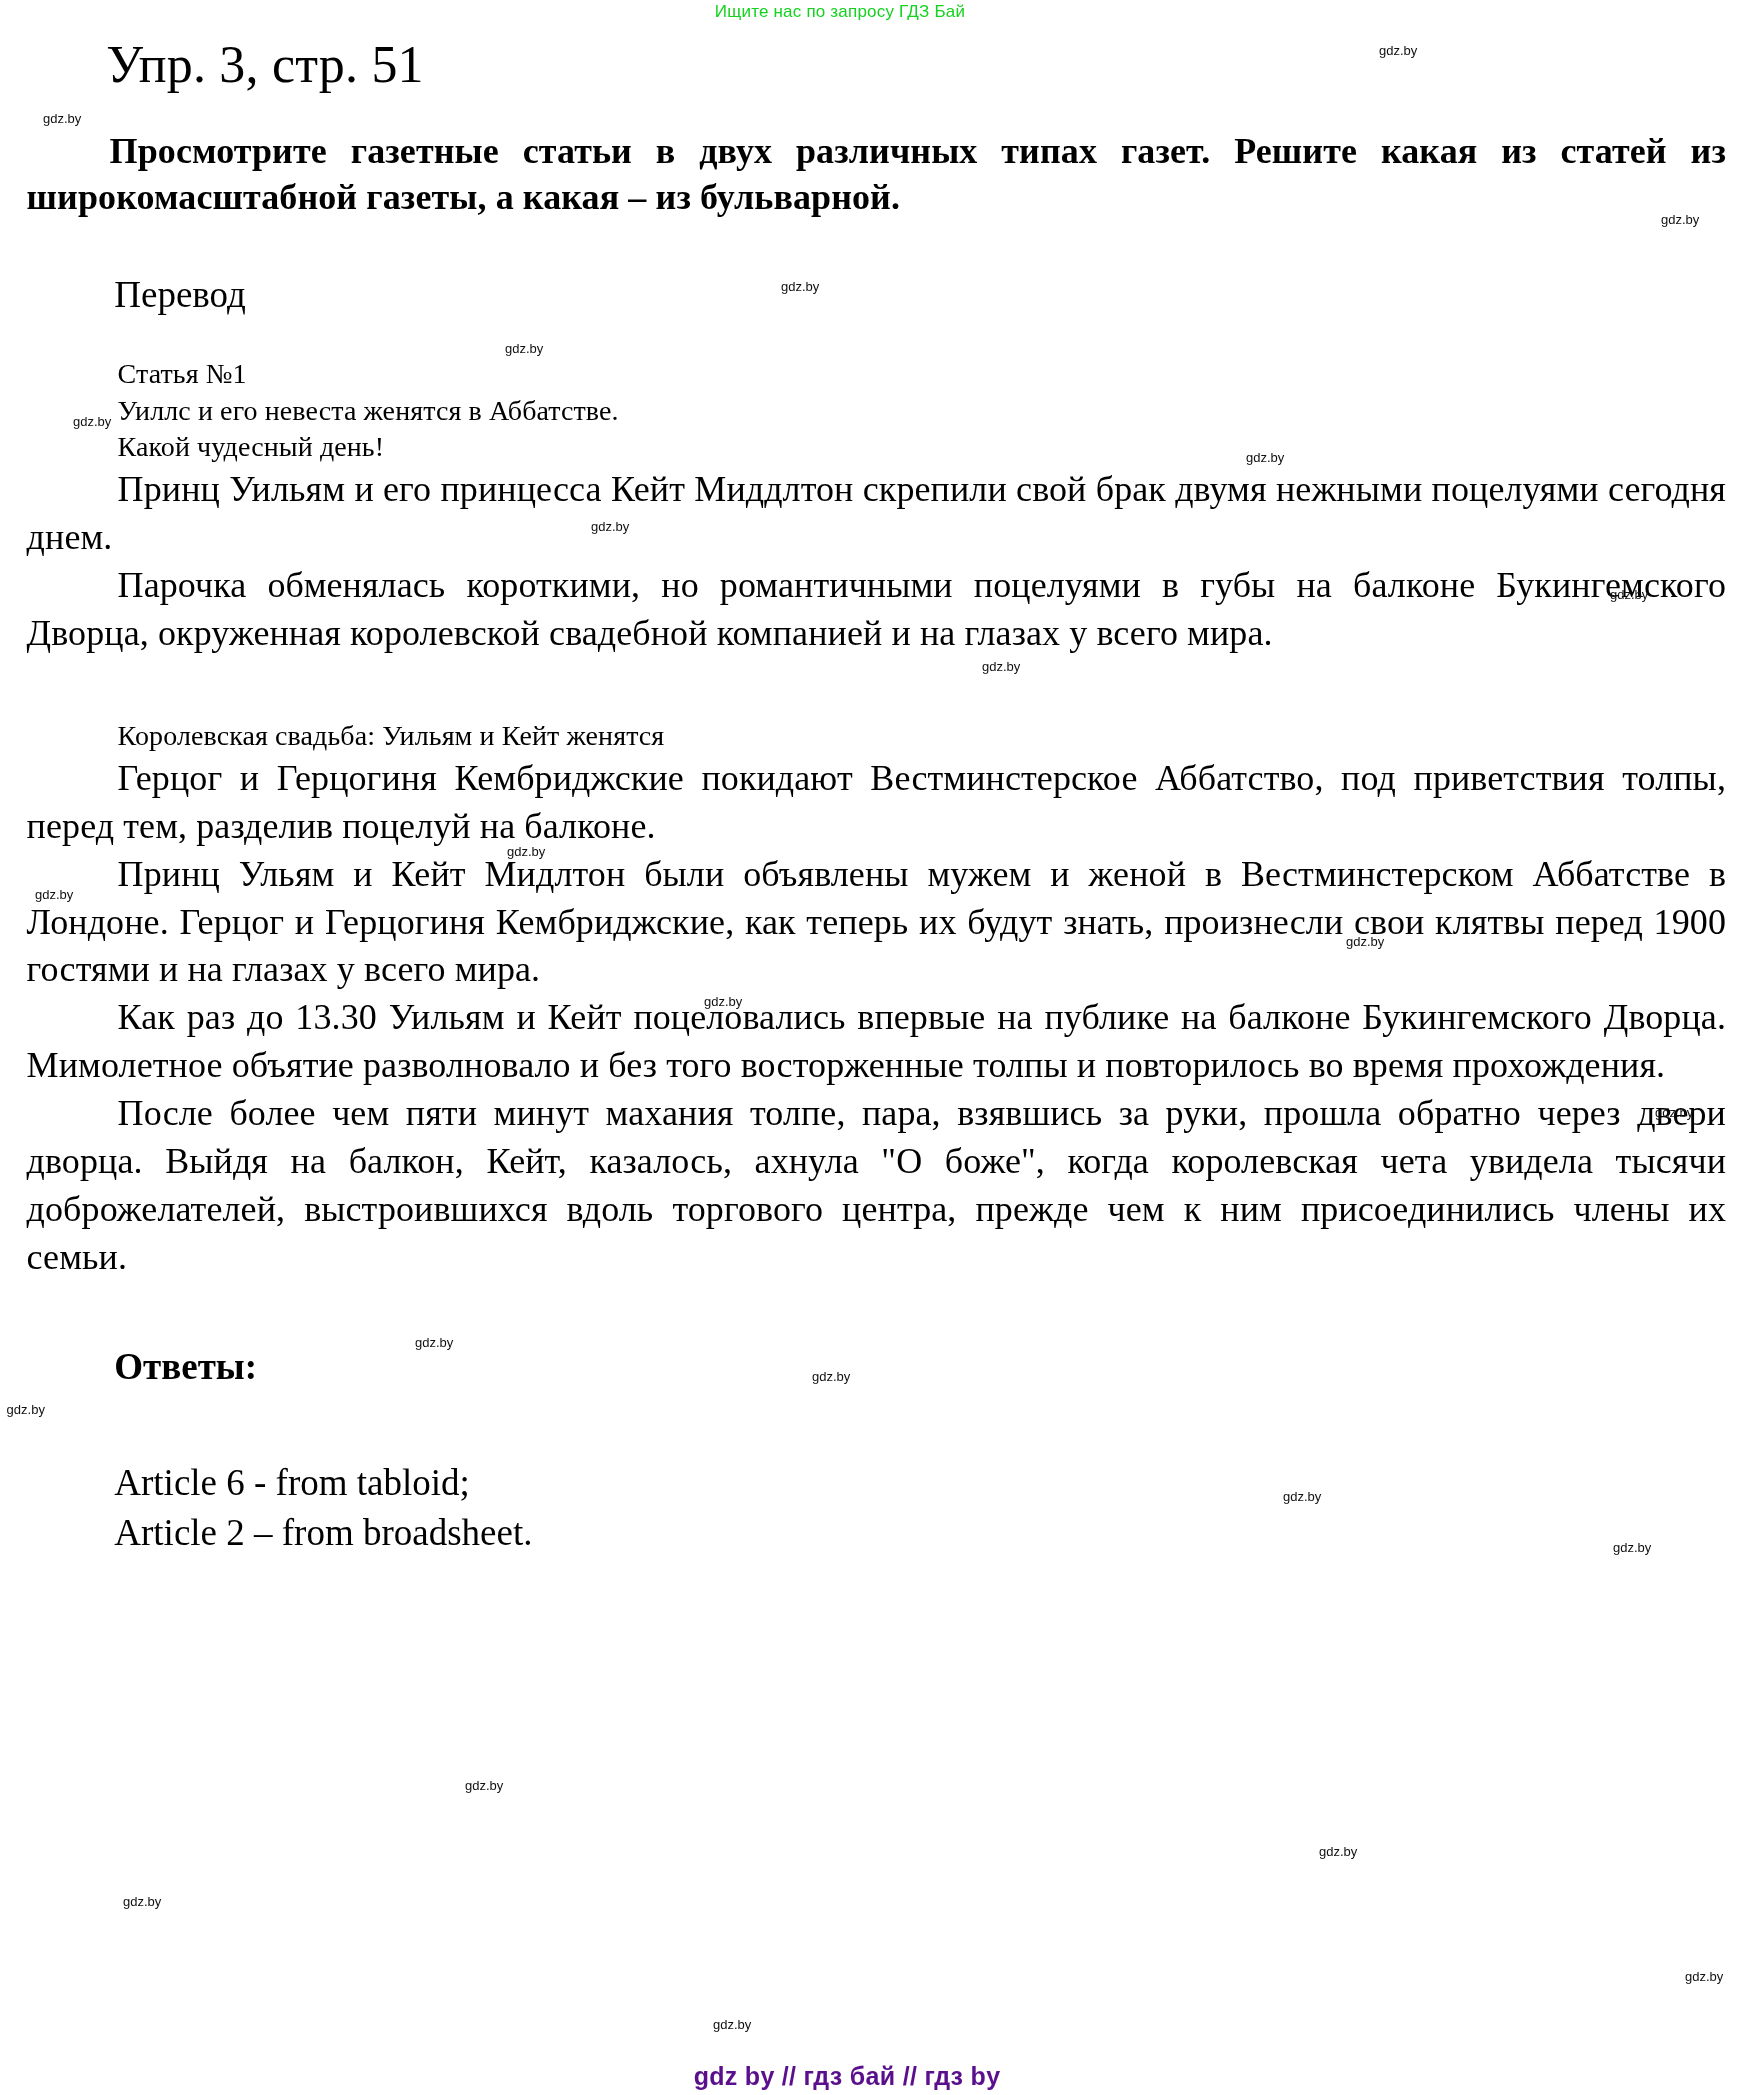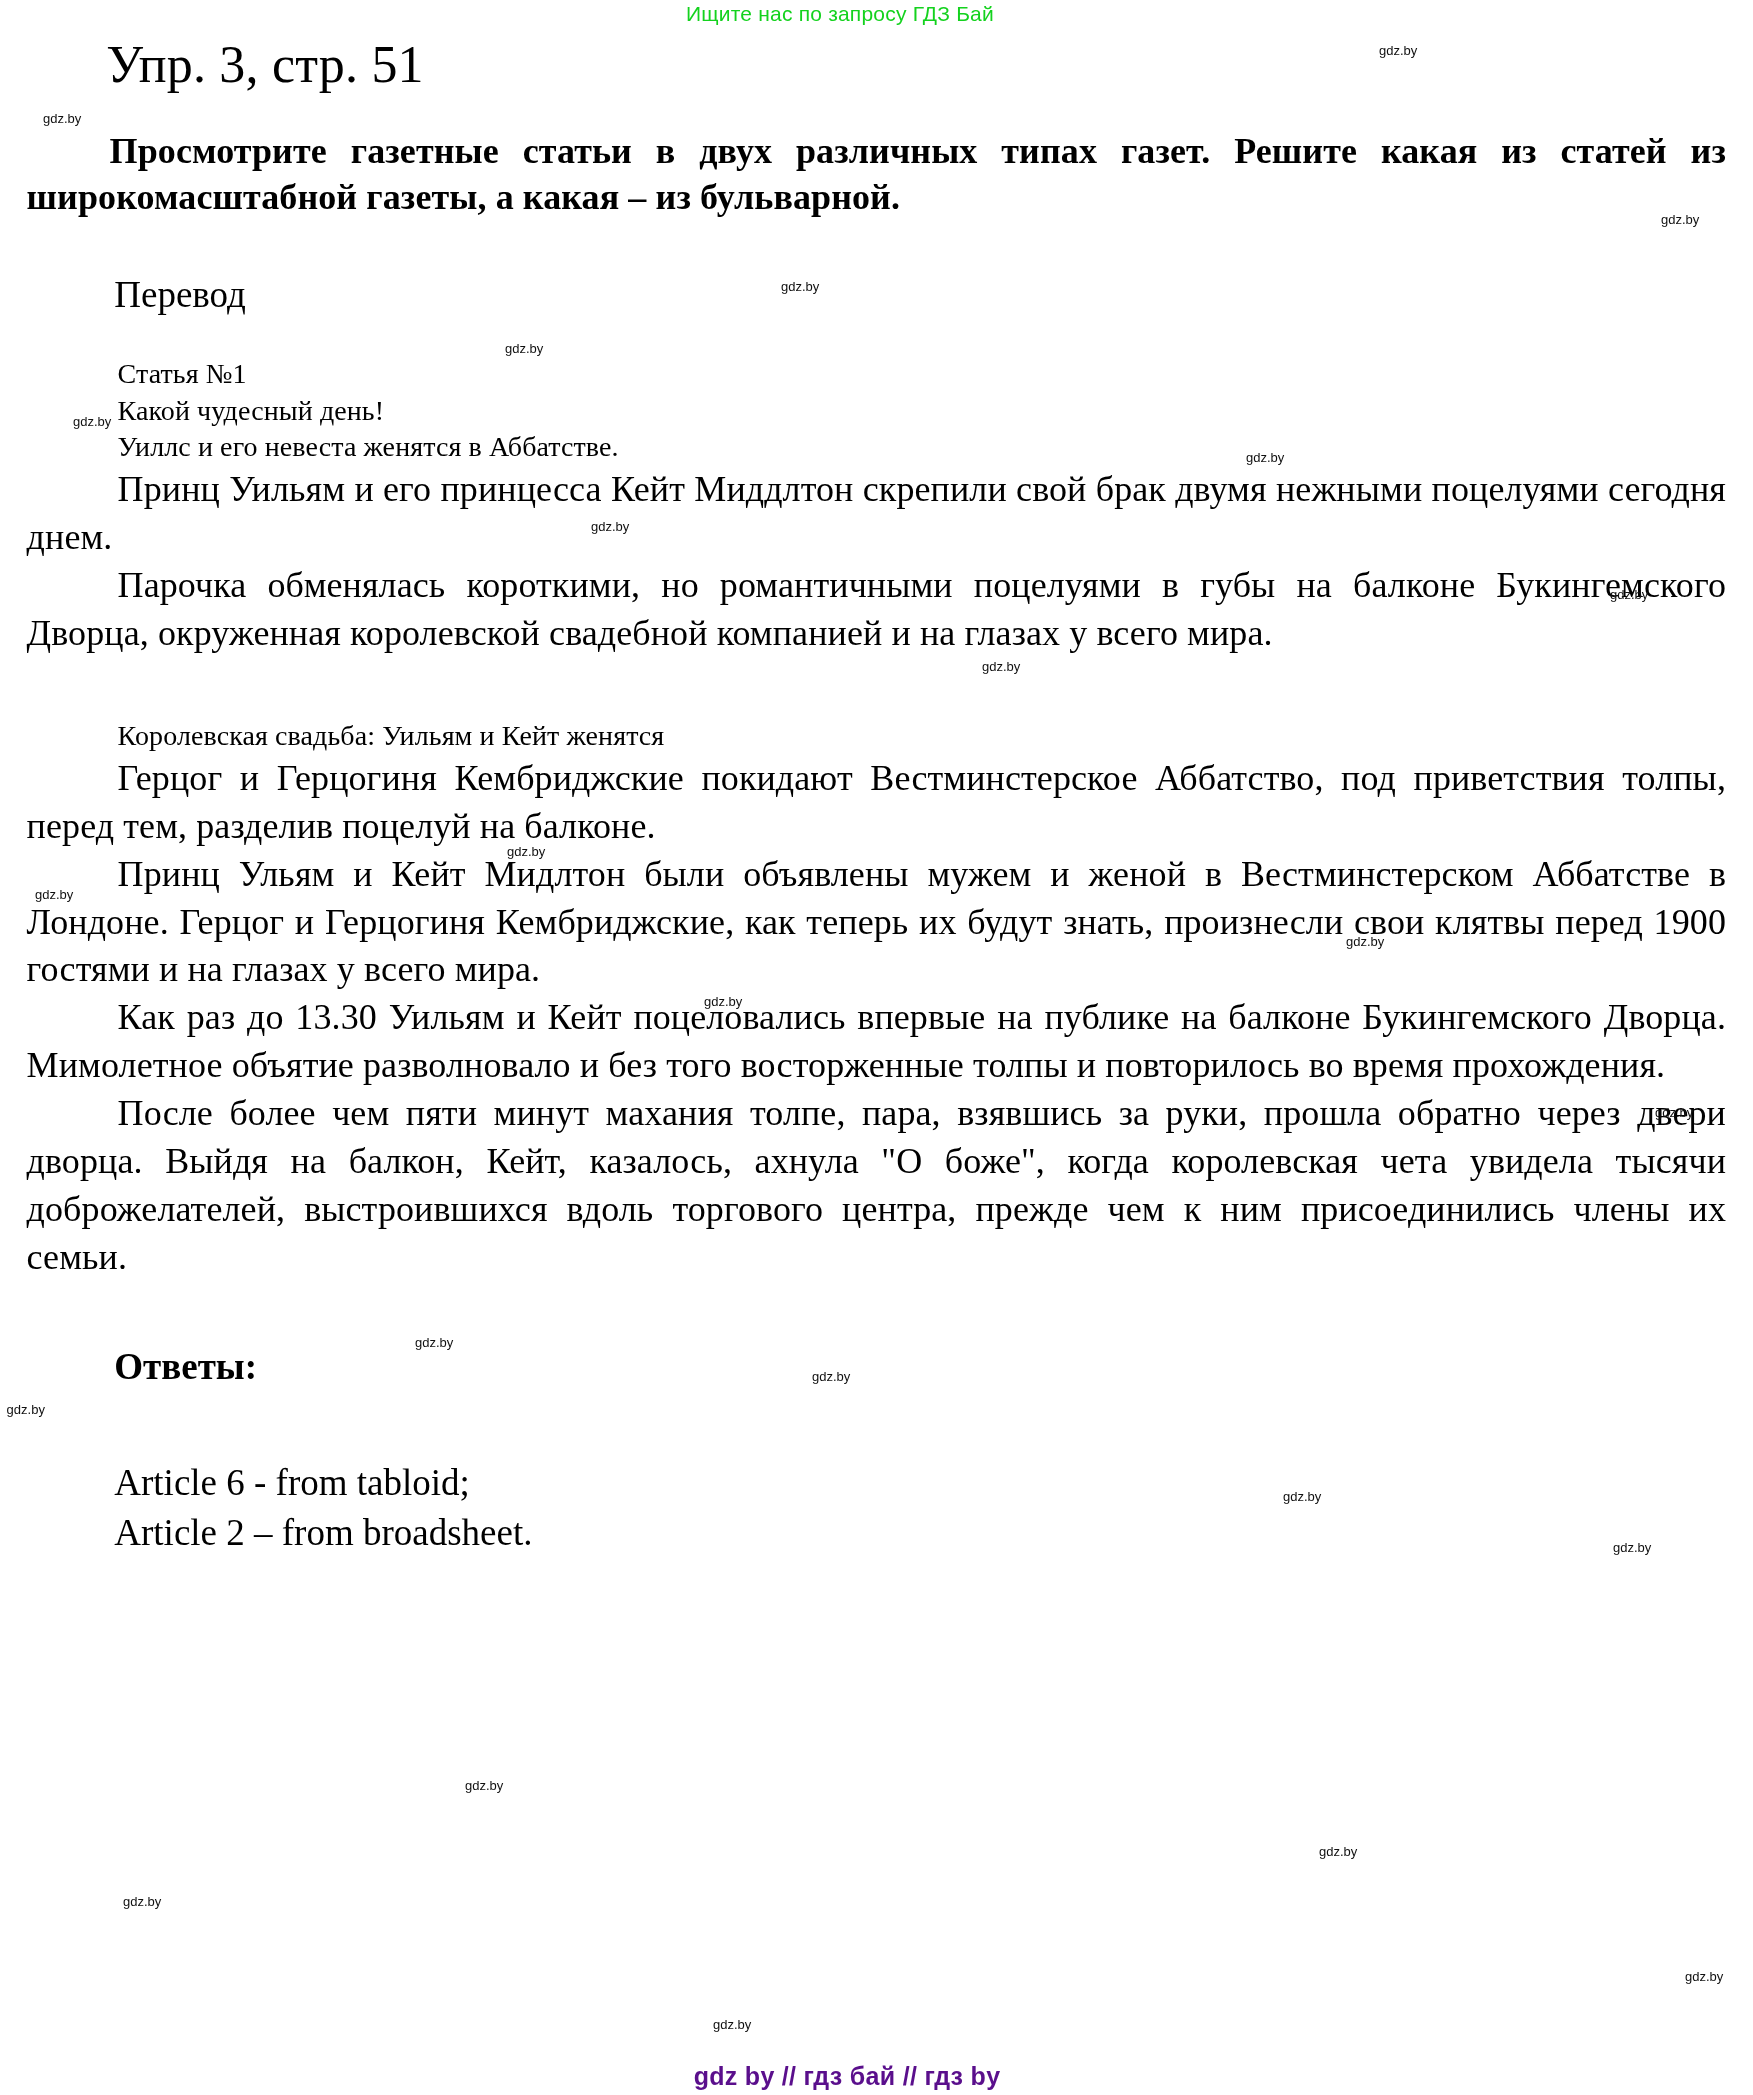--- a/index.html
+++ b/index.html
@@ -26,21 +26,21 @@
   }
 
   
   .promo {
     position: absolute;
     top: 1.7px;
     left: 0;
     width: 1680px;
     text-align: center;
     font-family: "Liberation Sans", "DejaVu Sans", sans-serif;
-    font-size: 21px;
+    font-size: 17px;
     font-weight: 400;
     letter-spacing: 0.2px;
     color: #14d21e;
     white-space: nowrap;
   }
 
   
   .content {
     position: absolute;
     left: 8.3px;
@@ -149,22 +149,22 @@
       <span>Просмотрите газетные статьи в двух различных типах газет. Решите</span>
       <span>какая из статей из широкомасштабной газеты, а какая – из бульварной.</span>
     </div>
 
     <h2 class="section-head">Перевод</h2>
 
     <div class="gap-md"></div>
 
     <div class="body-block">
       <div class="line-plain">Статья №1</div>
+      <div class="line-plain">Уиллс и его невеста женятся в Аббатстве.</div>
       <div class="line-plain">Какой чудесный день!</div>
-      <div class="line-plain">Уиллс и его невеста женятся в Аббатстве.</div>
       <p class="para">Принц Уильям и его принцесса Кейт Миддлтон скрепили свой брак двумя нежными поцелуями сегодня днем.</p>
       <p class="para">Парочка обменялась короткими, но романтичными поцелуями в губы на балконе Букингемского Дворца, окруженная королевской свадебной компанией и на глазах у всего мира.</p>
     </div>
 
     <div class="gap-lg"></div>
 
     <div class="body-block">
       <div class="line-plain">Королевская свадьба: Уильям и Кейт женятся</div>
       <p class="para">Герцог и Герцогиня Кембриджские покидают Вестминстерское Аббатство, под приветствия толпы, перед тем, разделив поцелуй на балконе.</p>
       <p class="para">Принц Ульям и Кейт Мидлтон были объявлены мужем и женой в Вестминстерском Аббатстве в Лондоне. Герцог и Герцогиня Кембриджские, как теперь их будут знать, произнесли свои клятвы перед 1900 гостями и на глазах у всего мира.</p>

